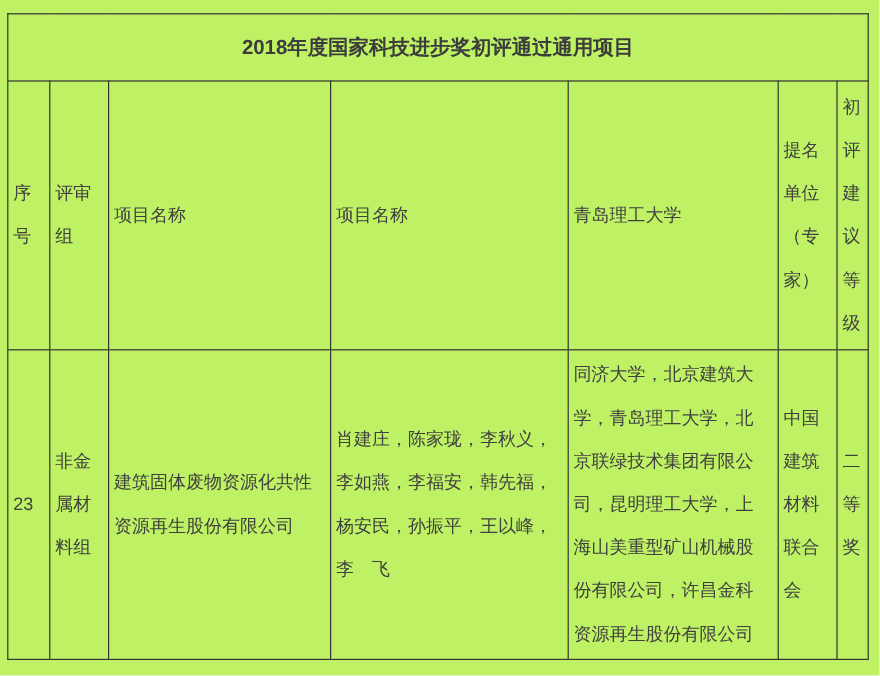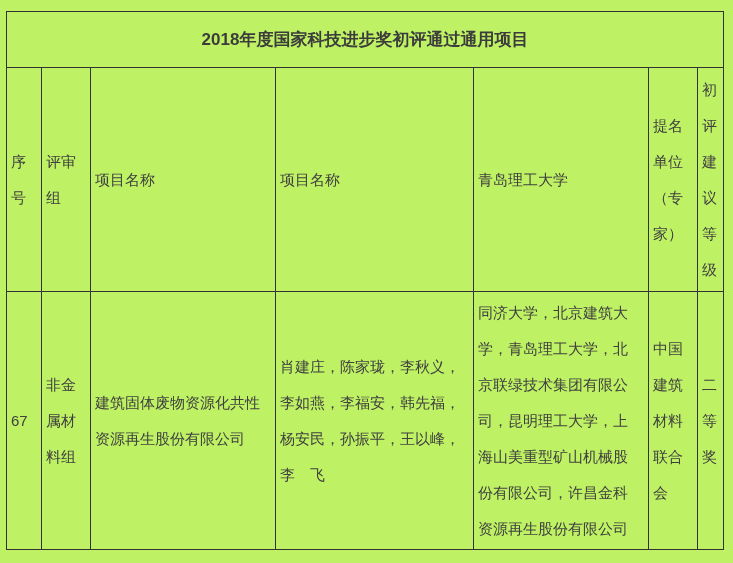--- a/index.html
+++ b/index.html
@@ -79,21 +79,21 @@
 （专
 家）</td>
         <td>初
 评
 建
 议
 等
 级</td>
       </tr>
       <tr class="data-row">
-        <td>67</td>
+        <td>23</td>
         <td>非金
 属材
 料组</td>
         <td>建筑固体废物资源化共性
 资源再生股份有限公司</td>
         <td>肖建庄，陈家珑，李秋义，
 李如燕，李福安，韩先福，
 杨安民，孙振平，王以峰，
 李　飞</td>
         <td>同济大学，北京建筑大

